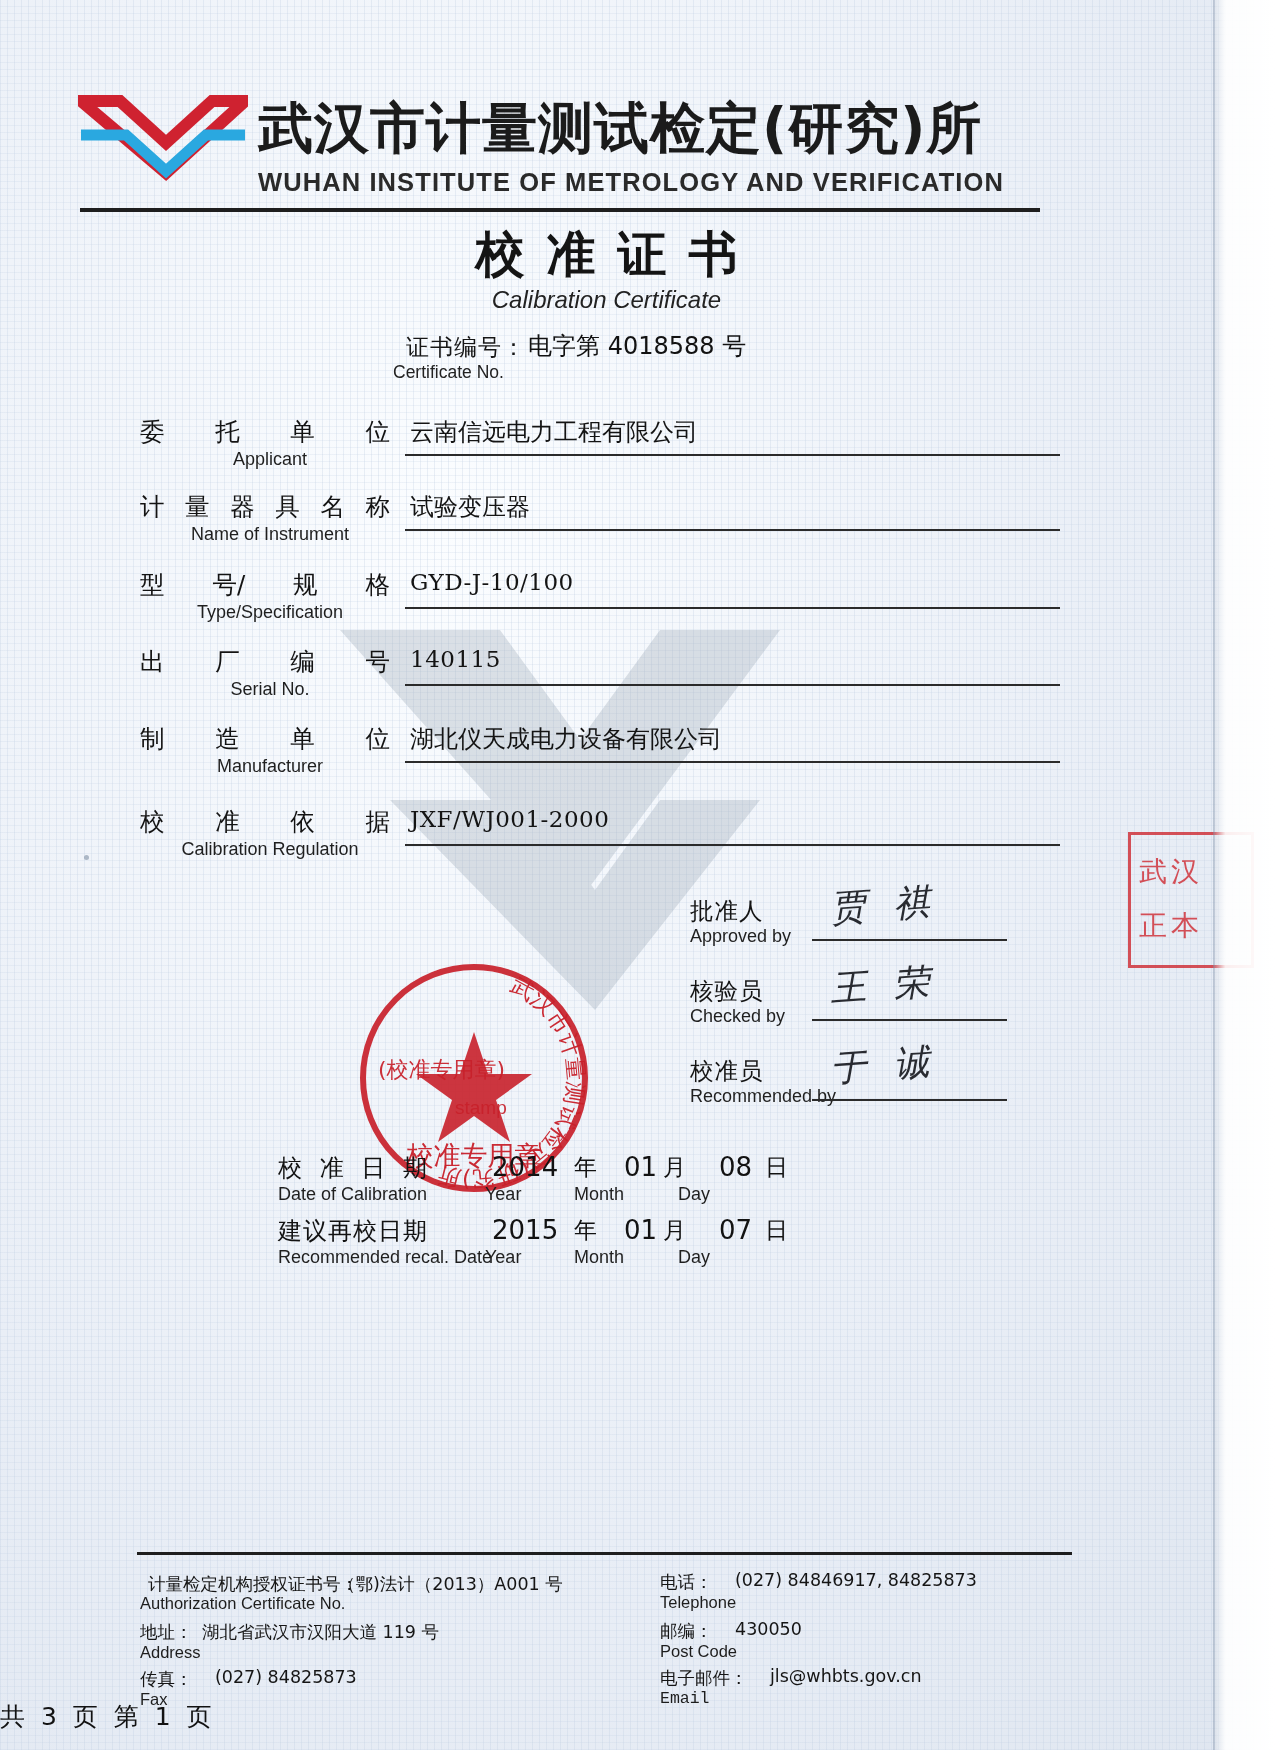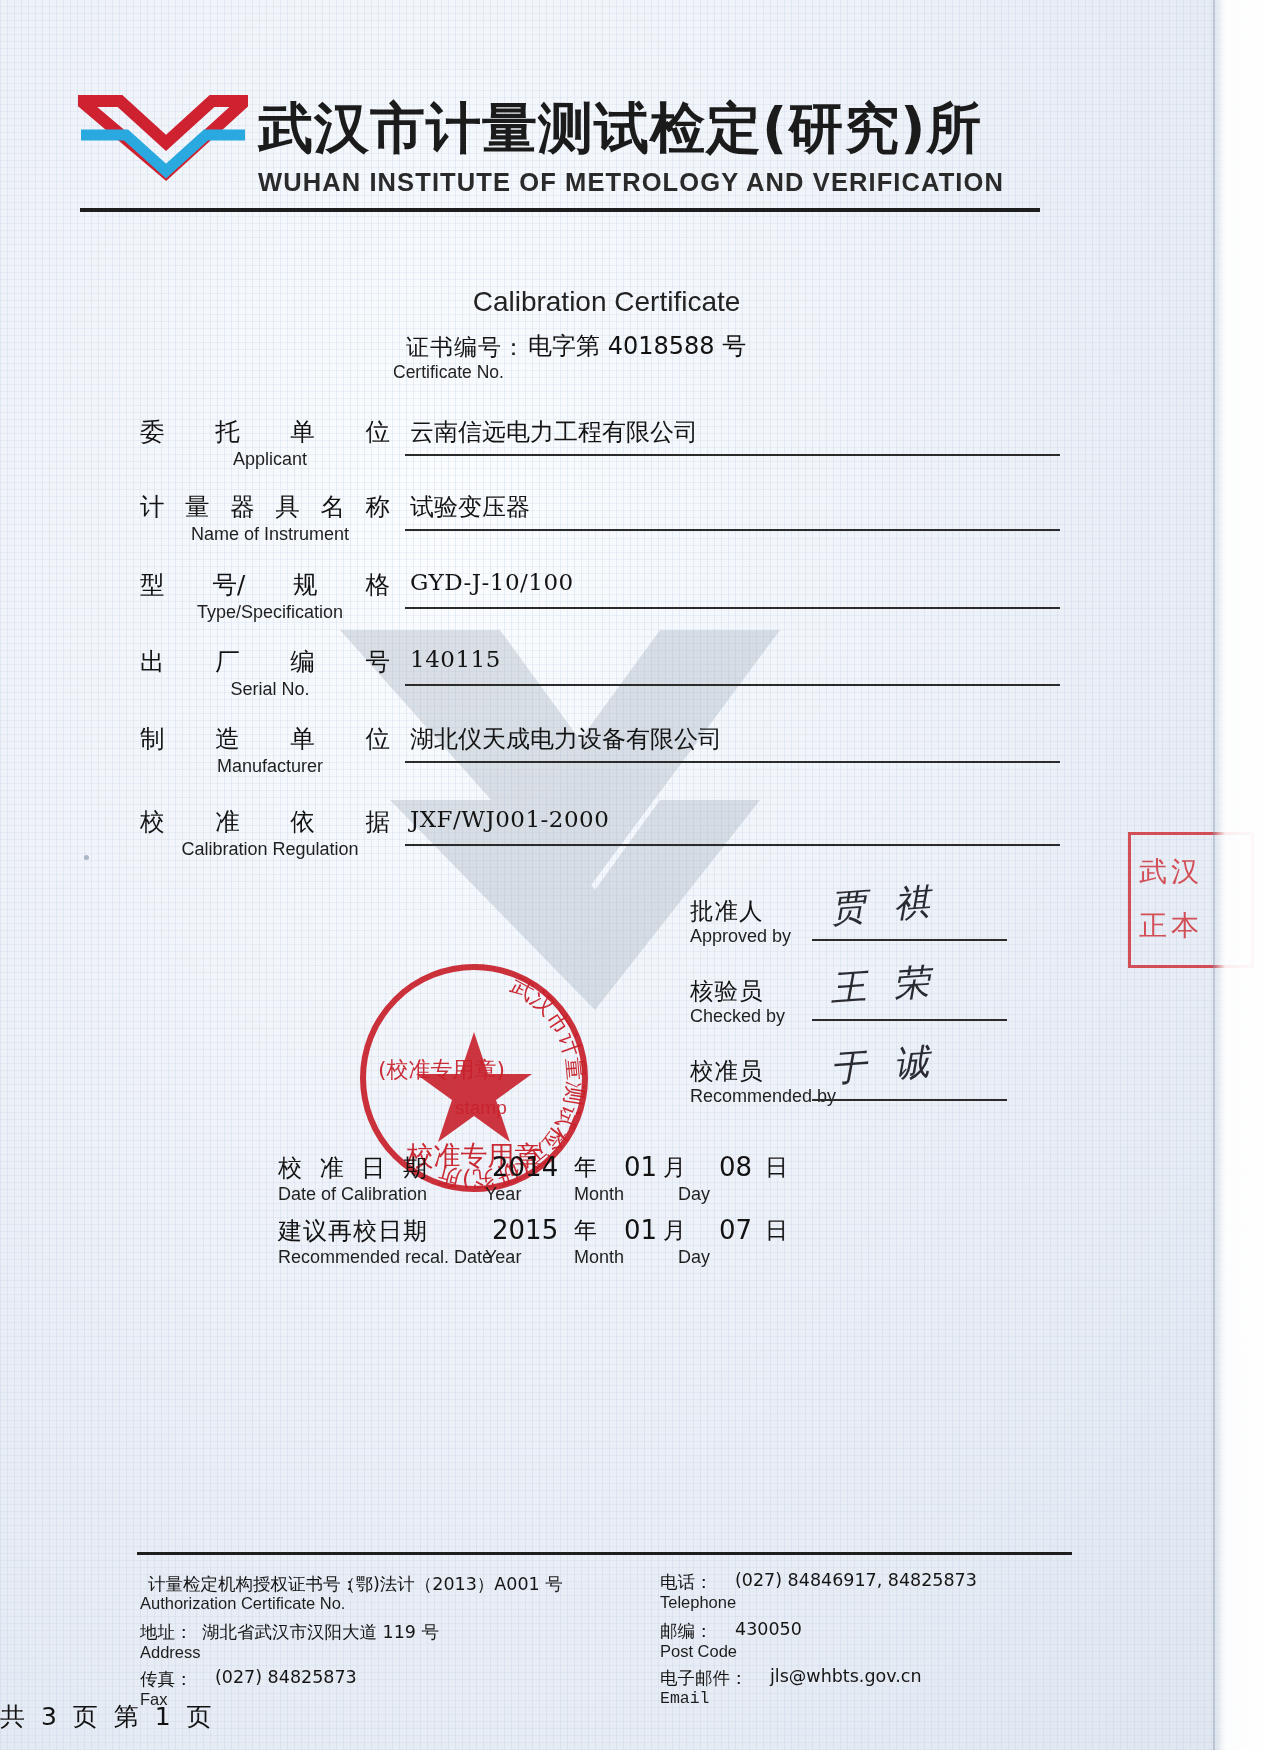--- a/index.html
+++ b/index.html
@@ -104,22 +104,23 @@
     letter-spacing: 22px;
     text-indent: 22px;
     color: #141414;
     font-family: "DejaVu Sans", "Liberation Sans", sans-serif;
   }
   .title-en {
     position: absolute;
     left: 0; top: 286px;
     width: 1213px;
     text-align: center;
-    font-size: 28px;
+    font-size: 24px;
     color: #222;
+    font-style: italic;
   }
 
   
   .certno-cn {
     position: absolute;
     left: 393px; top: 332px;
     font-size: 23px;
     color: #161616;
     font-family: "DejaVu Sans", "Liberation Sans", sans-serif;
     letter-spacing: 1px;
@@ -358,20 +359,21 @@
 
     <svg class="logo" viewBox="0 0 170 90">
       <path d="M3,6 L42,6 L88,48 L134,6 L167,6 L88,78 Z" fill="none" stroke="#cf2230" stroke-width="12"></path>
       <path d="M3,40 L48,40 L88,76 L128,40 L167,40" fill="none" stroke="#2aa8e0" stroke-width="11"></path>
     </svg>
 
     <div class="org-cn">武汉市计量测试检定(研究)所</div>
     <div class="org-en">WUHAN INSTITUTE OF METROLOGY AND VERIFICATION</div>
     <div class="header-rule"></div>
 
+    <div class="title-cn">校准证书</div>
     <div class="title-en">Calibration Certificate</div>
 
     <div class="certno-cn">证书编号：</div>
     <div class="certno-val">电字第 4018588 号</div>
     <div class="certno-en">Certificate No.</div>
 
     <div class="field" style="top:415px;">
       <div class="f-cn">
         <span>委</span>
         <span>托</span>

